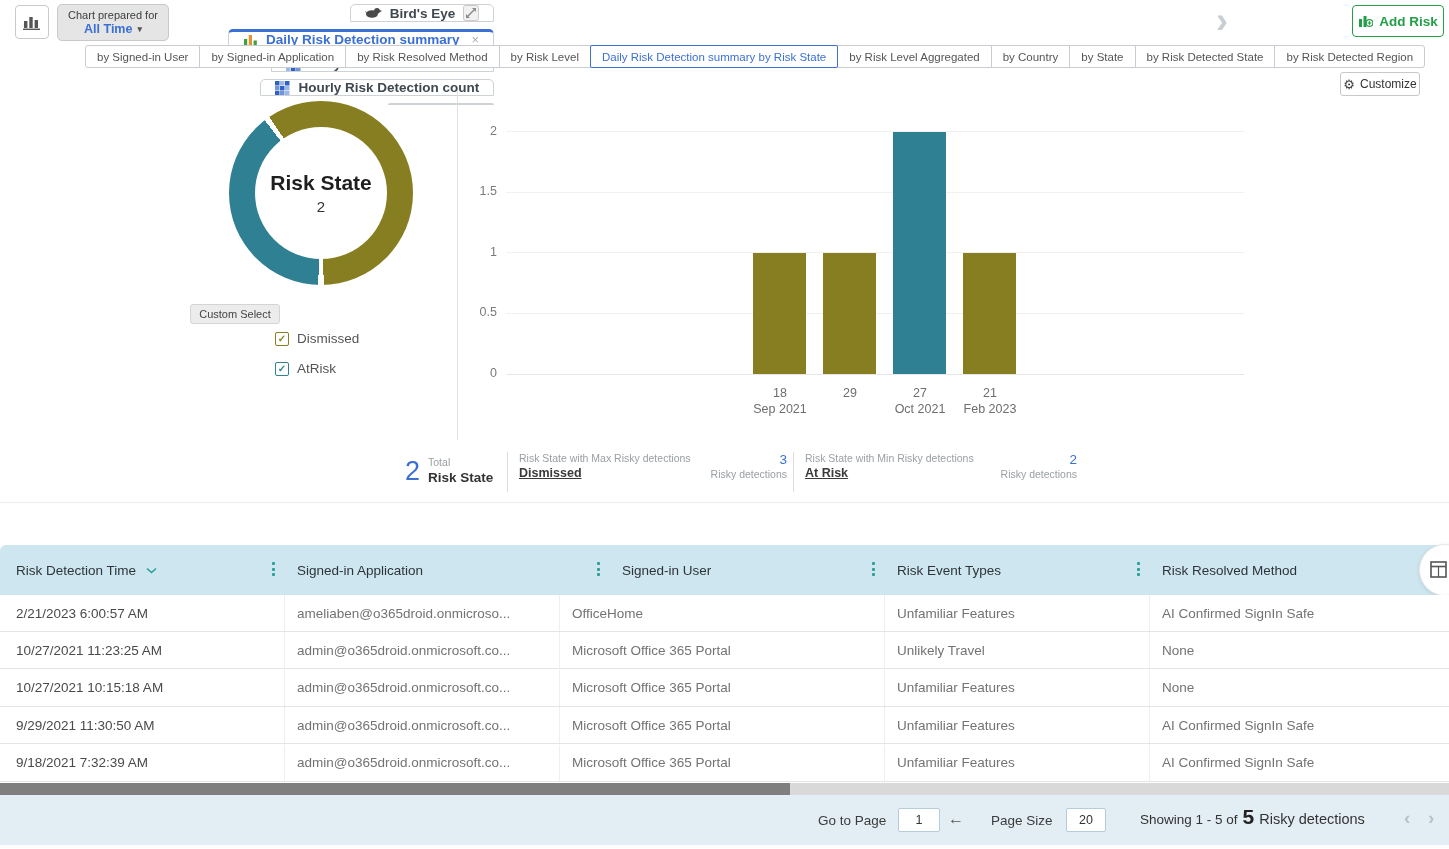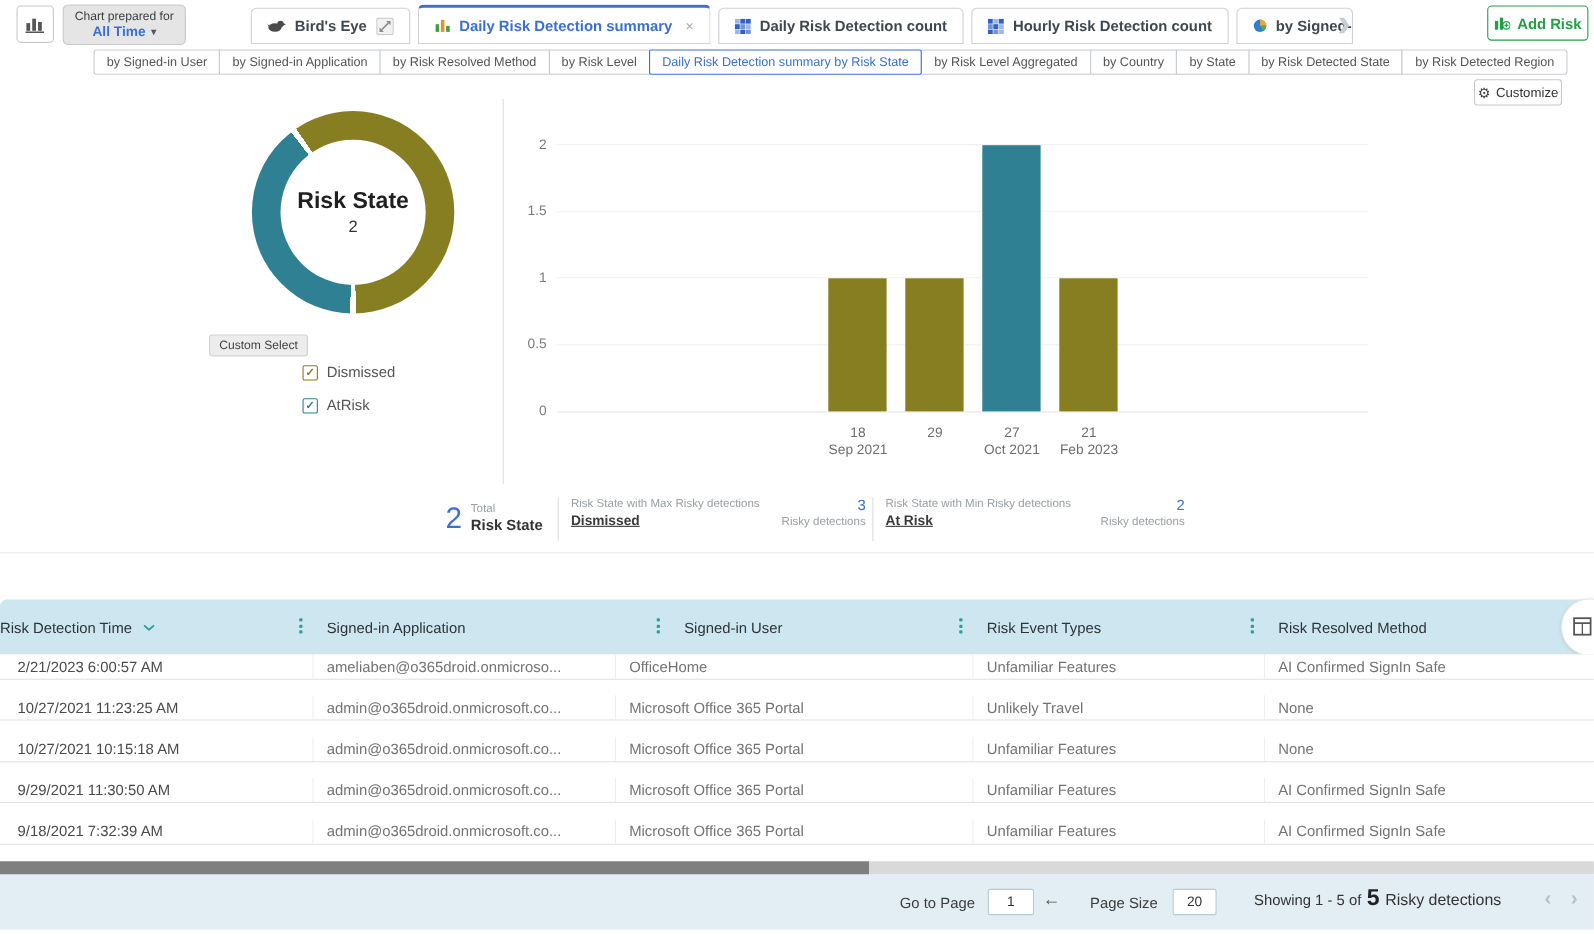--- a/index.html
+++ b/index.html
@@ -6,21 +6,21 @@
   body { background:#fff; font-family:"Liberation Sans", sans-serif; }
   #app { position:relative; width:1449px; height:849px; background:#fff; overflow:hidden; color:#444; }
 
   
   .icon-btn { position:absolute; left:15px; top:5px; width:34px; height:34px; border:1px solid #c9c9c9; border-radius:4px; background:#fff; display:flex; align-items:center; justify-content:center; cursor:pointer; }
   .time-box { position:absolute; left:57px; top:4px; width:112px; height:37px; border:1px solid #c9c9c9; border-radius:5px; background:#e5e5e5; display:flex; flex-direction:column; align-items:center; justify-content:center; cursor:pointer; }
   .time-box .l1 { font-size:11px; color:#3c4043; line-height:13px; }
   .time-box .l2 { font-size:12.5px; color:#3A70D6; font-weight:bold; line-height:15px; display:flex; align-items:center; gap:5px; }
   .time-box .caret { color:#555; font-size:9px; }
 
-  .tabs { position:absolute; left:228px; top:4px; height:36px; display:flex; align-items:flex-end; gap:7px; }
+  .tabs { position:absolute; left:228px; top:4px; height:36px; display:flex; align-items:flex-end; gap:7px;flex-direction:column; }
   .tab { height:33px; background:#fff; border:1px solid #cdd2d7; border-radius:5px 5px 0 0; display:flex; align-items:center; gap:8px; padding:0 14px; font-size:13.5px; font-weight:bold; color:#3f4850; white-space:nowrap; cursor:pointer; }
   .tab.active { height:36px; border-top:3px solid #3A70D6; color:#3A70D6; }
   .tab .close { color:#a9adb2; font-size:13px; font-weight:normal; margin-left:4px; cursor:pointer; }
   .tab.clipped { width:106px; overflow:hidden; padding-right:0; }
   .tab-scroll { position:absolute; left:1216px; top:2px; font-size:36px; color:#c9ced3; cursor:pointer; line-height:38px; font-weight:bold; }
   .add-chart { position:absolute; left:1352px; top:5px; width:92px; height:32px; border:1px solid #23A047; border-radius:4px; background:#fff; color:#23A047; font-size:13.5px; font-weight:bold; display:flex; align-items:center; justify-content:center; gap:6px; cursor:pointer; }
 
   .subtabs { position:absolute; left:85px; top:45px; display:flex; }
   .subtab { height:23px; border:1px solid #c9cdd2; margin-left:-1px; background:#fff; display:flex; align-items:center; padding:0 11px; font-size:11.5px; color:#555; white-space:nowrap; cursor:pointer; }
   .subtab:first-child { border-radius:3px 0 0 3px; margin-left:0; }
@@ -62,26 +62,26 @@
   .stat .row2 { display:flex; justify-content:space-between; align-items:flex-start; margin-top:2px; }
   .stat .link { font-size:12.5px; font-weight:bold; color:#3a3a3a; text-decoration:underline; cursor:pointer; }
   .stat .vcol { position:absolute; right:0; top:0; text-align:right; }
   .stat .val { font-size:13.5px; color:#3A70D6; line-height:15px; }
   .stat .unit { font-size:10.5px; color:#9aa0a4; line-height:14px; }
   .panel-divider { position:absolute; left:0; top:502px; width:1449px; height:1px; background:#ececec; }
 
   
   .thead { position:absolute; left:0; top:545px; width:1449px; height:50px; background:#CDE6F0; display:flex; border-radius:6px 0 0 0; }
   .th { position:relative; display:flex; align-items:center; font-size:13.5px; color:#2e3438; padding-left:12px; cursor:pointer; }
-  .th:first-child { padding-left:0; }
+  .th:first-child { padding-left:16px; }
   .dots { position:absolute; right:10px; top:17px; display:flex; flex-direction:column; gap:2.5px; cursor:pointer; }
   .dots i { width:3px; height:3px; border-radius:1px; background:#2AA198; }
   .sort { margin-left:10px; display:flex; align-items:center; }
   .col-chooser { position:absolute; right:-22px; top:-1px; width:52px; height:52px; border-radius:50%; background:#fff; border:1px solid #e8e8e8; box-shadow:0 1px 4px rgba(0,0,0,.10); display:flex; align-items:center; padding-left:10px; cursor:pointer; }
-  .trow { position:absolute; left:0; width:1449px; height:23px; display:flex; border-bottom:1px solid #e4e4e4; background:#fff; cursor:pointer; }
+  .trow { position:absolute; left:0; width:1449px; height:37px; display:flex; border-bottom:1px solid #e4e4e4; background:#fff; cursor:pointer; }
   .td { display:flex; align-items:center; font-size:13.5px; color:#737373; padding-left:12px; border-right:1px solid #efefef; overflow:hidden; white-space:nowrap; }
   .td:first-child { padding-left:16px; color:#4a4a4a; }
   .td:last-child { border-right:none; }
   .c1 { width:285px; } .c2 { width:275px; } .c3 { width:325px; } .c4 { width:265px; } .c5 { width:299px; }
 
   .hscroll-track { position:absolute; left:0; top:783px; width:1449px; height:12px; background:#d9d9d9; }
   .hscroll-thumb { position:absolute; left:0; top:0; width:790px; height:12px; background:#7f7f7f; cursor:grab; }
 
   
   .tfoot { position:absolute; left:0; top:795px; width:1449px; height:50px; background:#E3EDF4; }

